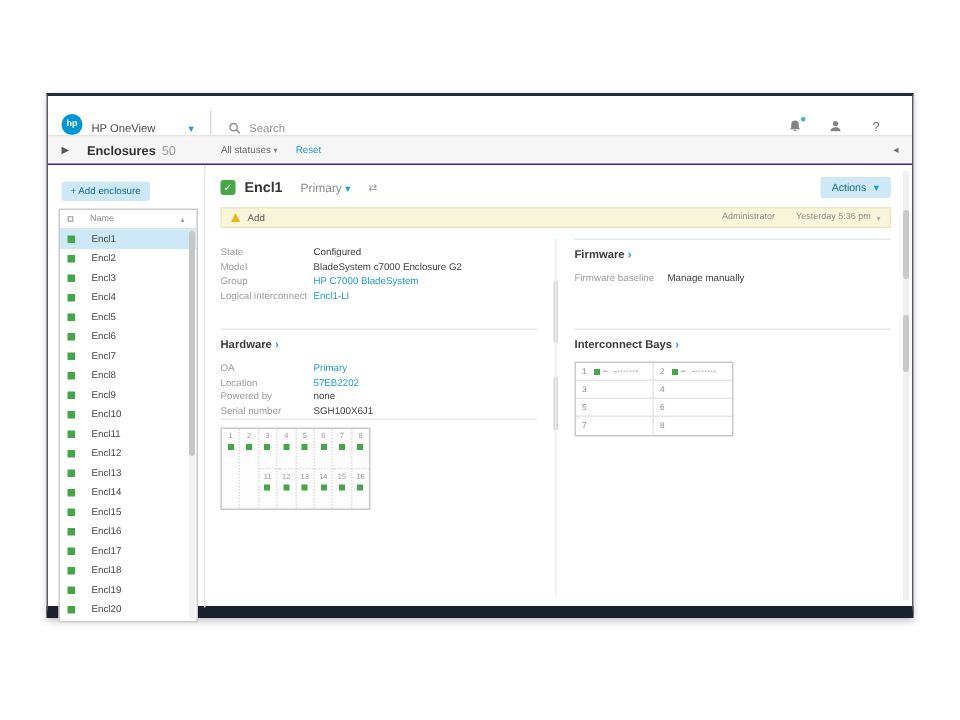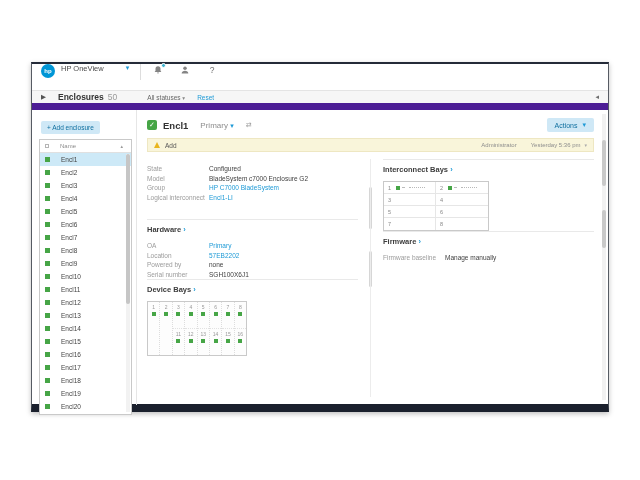--- a/index.html
+++ b/index.html
@@ -9,36 +9,36 @@
   
   .window {
     position:absolute; left:31px; top:62px; width:578px; height:350px;
     background:#fff;
     border-top:2px solid #242b38; border-bottom:8px solid #1a202d;
     border-left:1px solid #565b63; border-right:1px solid #565b63;
     box-shadow:0 2px 5px rgba(0,0,0,.25);
   }
 
   
-  .topbar { height:27px; display:flex; align-items:flex-start; padding:0 10px 0 9px; border-bottom:1px solid #e4e4e4; background:#fff; }
+  .topbar { height:27px; display:flex; align-items:flex-end; padding:16px 10px 0 9px; border-bottom:1px solid #e4e4e4; background:#fff; }
   .hp-logo { width:14px; height:14px; border-radius:50%; background:#0096d6; color:#fff; font-size:6px; font-weight:bold; display:flex; align-items:center; justify-content:center; }
   .product { font-size:7.5px; color:#4a4a4a; margin-left:6px; }
   .chev { color:#1e9ad6; font-size:7px; }
   .top-chev { margin-left:22px; }
   .vdiv { width:1px; height:16px; background:#ddd; margin:0 11px; }
   .search-wrap { display:flex; align-items:center; flex:1; }
   .search-input { border:none; outline:none; font-size:7.5px; color:#555; margin-left:5px; width:200px; font-family:"Liberation Sans", sans-serif; background:transparent; }
   .search-input::placeholder { color:#8d8d8d; }
   .top-icons { display:flex; align-items:center; gap:15px; margin-right:8px; }
   .icon-btn { position:relative; width:12px; height:12px; display:flex; align-items:center; justify-content:center; cursor:pointer; }
   .badge-dot { position:absolute; right:-2px; top:-1px; width:5px; height:5px; border-radius:50%; background:#3fb3cf; border:1px solid #fff; }
   .help { font-size:8.5px; color:#6d6d6d; }
 
   
-  .statusbar { height:19px; background:#f6f6f6; border-bottom:7px solid #4c1d95; display:flex; align-items:center; padding:0 9px; }
+  .statusbar { height:19px; background:#f6f6f6; border-bottom:1px solid #4c1d95; display:flex; align-items:center; padding:0 9px; }
   .bc-arrow { color:#555; font-size:6.5px; }
   .sb-title { font-size:8.5px; font-weight:bold; color:#333; margin-left:12px; }
   .sb-count { font-size:8.5px; color:#9a9a9a; margin-left:4px; }
   .sb-filter { font-size:6.5px; color:#666; margin-left:30px; }
   .sb-filter .chev { font-size:5.5px; color:#888; }
   .sb-reset { font-size:6.5px; color:#1e9ad6; margin-left:12px; }
   .sb-spacer { flex:1; }
   .collapse { color:#6e6e6e; font-size:7px; }
 
   
@@ -132,20 +132,27 @@
 <body>
 
 <div class="stage">
   <div class="window">
 
     <div class="topbar">
       <div class="hp-logo">hp</div>
       <div class="product">HP OneView</div>
       <div class="chev top-chev">▾</div>
       <div class="vdiv"></div>
+      <div class="search-wrap">
+        <svg width="9" height="9" viewBox="0 0 24 24">
+            <circle cx="10" cy="10" r="6.5" fill="none" stroke="#8d8d8d" stroke-width="2.4"></circle>
+            <line x1="15" y1="15" x2="21" y2="21" stroke="#8d8d8d" stroke-width="2.6"></line>
+          </svg>
+        <input class="search-input" placeholder="Search" style="">
+      </div>
       <div class="top-icons">
         <div class="icon-btn">
           <svg width="10" height="10" viewBox="0 0 24 24">
               <path d="M12 3a6 6 0 0 0-6 6v5l-2 3h16l-2-3V9a6 6 0 0 0-6-6z" fill="#848484"></path>
               <path d="M9.8 18a2.2 2.2 0 0 0 4.4 0z" fill="#848484"></path>
             </svg>
           <span class="badge-dot"></span>
         </div>
         <div class="icon-btn">
           <svg width="10" height="10" viewBox="0 0 24 24">
@@ -326,21 +333,20 @@
                   <span class="k">Powered by</span>
                   <span class="v">none</span>
                 </div>
               <div class="kv">
                   <span class="k">Serial number</span>
                   <span class="v">SGH100X6J1</span>
                 </div>
             </div>
 
             <div class="sec sec-h3">
-              <div class="sec-head"><span>Device Bays</span> <span class="chev-r">›</span></div>
               <div class="bays">
                 <div class="bcol">
                     <div class="bcell">
                       <span class="bnum">1</span>
                       <span class="bsq"></span>
                     </div>
                   </div>
                 <div class="bcol">
                     <div class="bcell">
                       <span class="bnum">2</span>
@@ -405,20 +411,28 @@
                   <div class="bcell">
                       <span class="bnum">16</span>
                       <span class="bsq"></span>
                     </div>
                 </div>
               </div>
             </div>
           </div>
 
           <div class="col col-right">
+
+            <div class="sec sec-h2">
+              <div class="sec-head"><span>Firmware</span> <span class="chev-r">›</span></div>
+              <div class="kv">
+                  <span class="k">Firmware baseline</span>
+                  <span class="v">Manage manually</span>
+                </div>
+            </div>
 
             <div class="sec sec-h3">
               <div class="sec-head"><span>Interconnect Bays</span> <span class="chev-r">›</span></div>
               <div class="ictable">
                 <div class="iccell lcol">
                     <span class="icnum">1</span>
                     <span class="icsq"></span>
                     <span class="icdash"></span>
                     <span class="icdots"></span>
                   </div>
@@ -441,28 +455,20 @@
                     <span class="icnum">6</span>
                   </div>
                 <div class="iccell lcol lastrow">
                     <span class="icnum">7</span>
                   </div>
                 <div class="iccell lastrow">
                     <span class="icnum">8</span>
                   </div>
               </div>
             </div>
-
-            <div class="sec sec-h2">
-              <div class="sec-head"><span>Firmware</span> <span class="chev-r">›</span></div>
-              <div class="kv">
-                  <span class="k">Firmware baseline</span>
-                  <span class="v">Manage manually</span>
-                </div>
-            </div>
           </div>
 
         </div>
 
         <div class="main-scroll">
           <div class="main-thumb mt1"></div>
           <div class="main-thumb mt2"></div>
         </div>
       </div>
 

